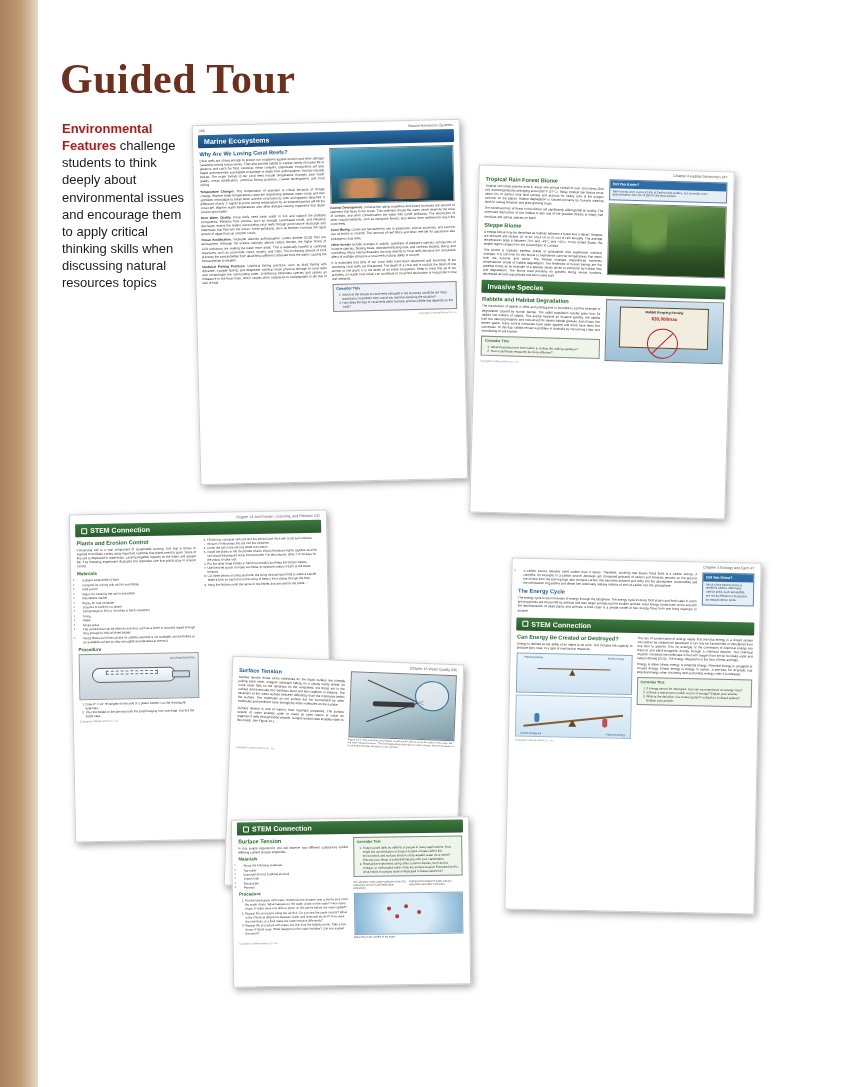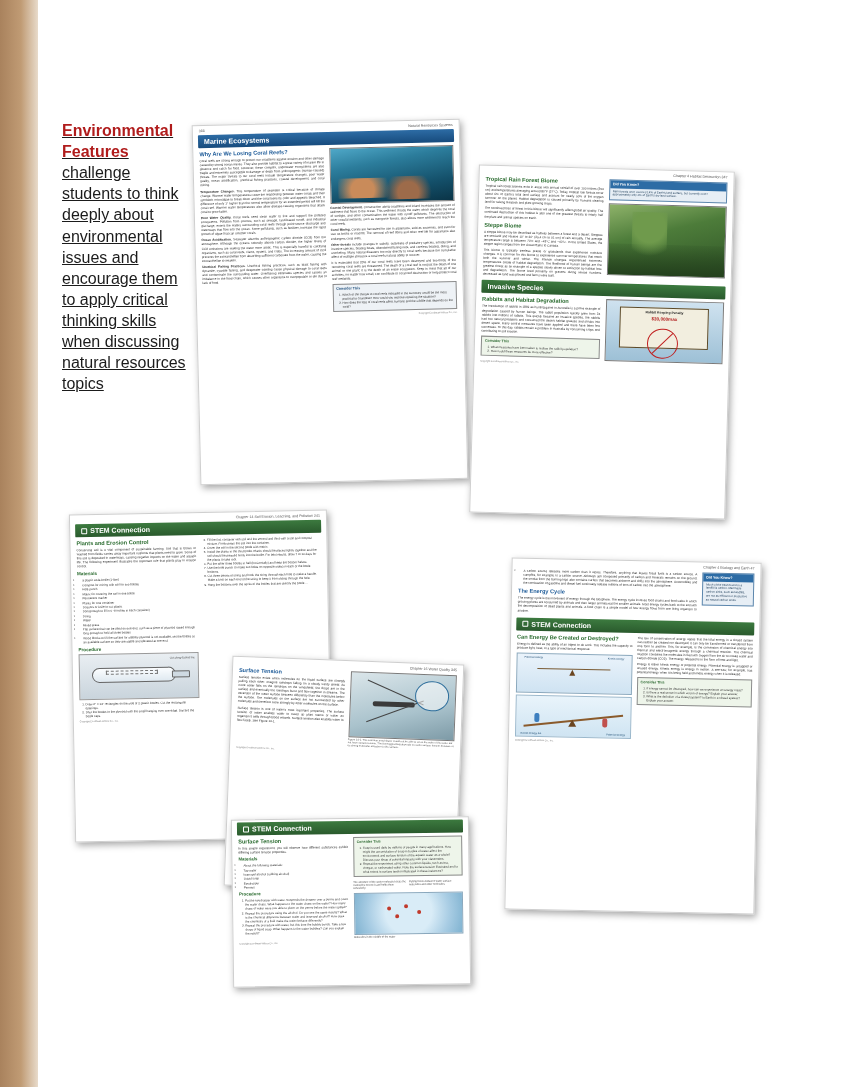--- a/index.html
+++ b/index.html
@@ -26,24 +26,23 @@
     position: absolute;
     left: 60px; top: 55px;
     font-family: "Liberation Serif", serif;
     font-weight: bold;
     font-size: 42px;
     color: #6e2f1c;
     letter-spacing: 0.5px;
   }
   .callout {
     position: absolute;
-    font-size: 16px;
+    font-size: 13px;
     line-height: 1.32;
     color: #1b1b1b;
-    text-decoration: underline;
   }
   .callout .hl { color: #b01c1c; font-weight: bold; }
 
   
   .sheet {
     position: absolute;
     background: #ffffff;
     box-shadow: 2px 3px 7px rgba(0,0,0,0.35);
     border: 1px solid #cfcfcf;
     overflow: hidden;
@@ -204,20 +203,21 @@
     background:#c0392b;
   }
 </style>
 </head>
 <body>
 
 <div id="page">
 
   <div class="edge-bar"></div>
 
+  <div class="page-title">Guided Tour</div>
 
   <div class="callout" style="left:62px; top:120px; width:130px;">
     <span class="hl">Environmental Features</span><span> challenge students to think deeply about environmental issues and encourage them to apply critical thinking skills when discussing natural resources topics</span>
   </div>
 
 
   <div class="sheet rot-a" style="left:196px; top:122px; width:268px; height:360px;">
     <div class="hdr">
       <span>366</span>
       <span>Natural Resources Systems</span>

